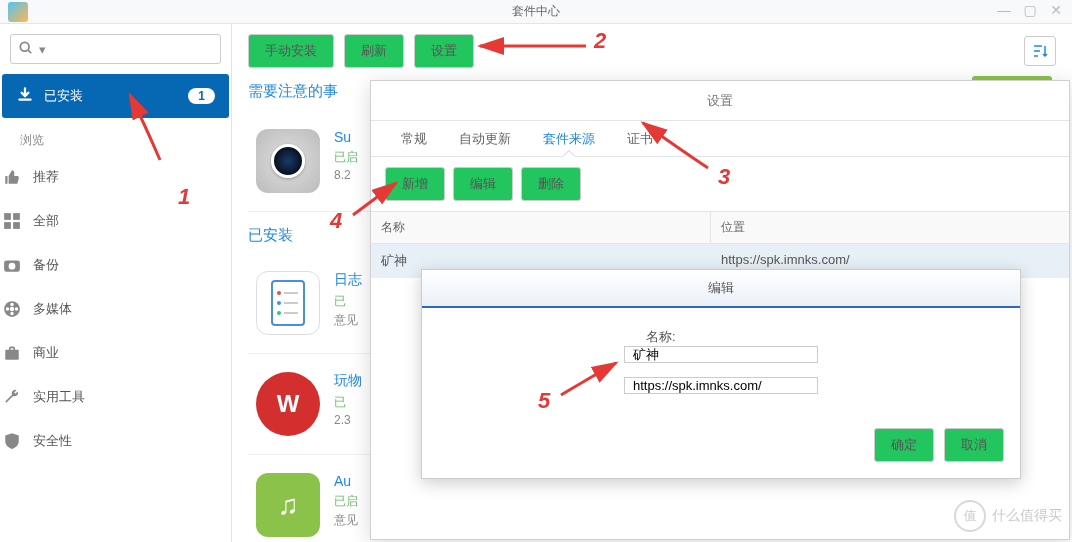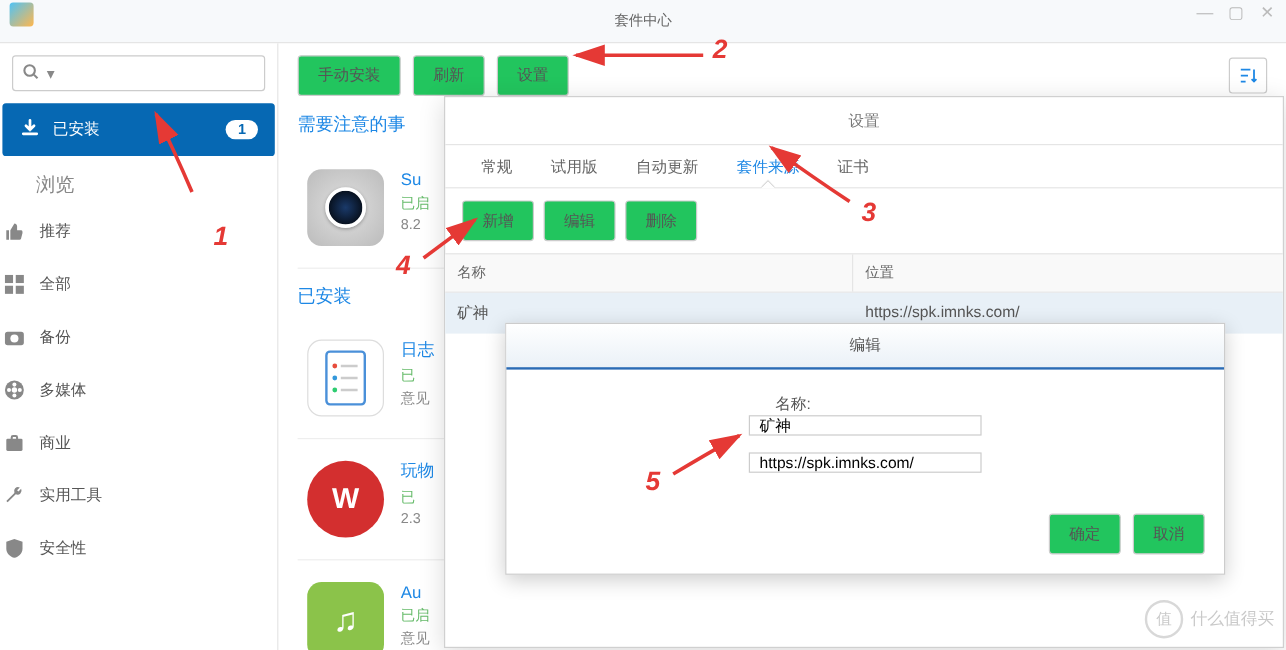--- a/index.html
+++ b/index.html
@@ -1,35 +1,35 @@
 <!DOCTYPE html>
 <html><head>
   <meta charset="utf-8">
   <style>
     * { margin: 0; padding: 0; box-sizing: border-box; }
     body { font-family: "Microsoft YaHei", Arial, sans-serif; font-size: 13px; color: #333; background: #fff; width: 1072px; height: 542px; overflow: hidden; position: relative; }
     
-    .titlebar { height: 36px; display: flex; align-items: center; justify-content: center; position: relative; background: #f7f9fb; border-bottom: 1px solid #e5e5e5; }
+    .titlebar { height: 24px; display: flex; align-items: center; justify-content: center; position: relative; background: #f7f9fb; border-bottom: 1px solid #e5e5e5; }
     .titlebar-icon { position: absolute; left: 8px; top: 2px; width: 20px; height: 20px; background: linear-gradient(135deg, #4fc3f7, #ffb74d); border-radius: 3px; }
     .titlebar-title { color: #666; font-size: 12px; }
     .titlebar-controls { position: absolute; right: 4px; top: 0; display: flex; gap: 2px; }
     .titlebar-btn { width: 24px; height: 20px; display: flex; align-items: center; justify-content: center; color: #bbb; cursor: pointer; font-size: 14px; }
     
     .main-layout { display: flex; height: calc(100% - 24px); }
     
     .sidebar { width: 232px; background: #fff; border-right: 1px solid #e5e5e5; display: flex; flex-direction: column; }
     .search-box { margin: 10px; height: 30px; border: 1px solid #ccc; border-radius: 3px; display: flex; align-items: center; padding: 0 8px; }
     .search-icon { color: #888; margin-right: 6px; }
     .search-input { border: none; outline: none; flex: 1; font-size: 13px; }
     
     .sidebar-installed { background: #0668b3; color: #fff; height: 44px; display: flex; align-items: center; padding: 0 14px; margin: 0 2px; border-radius: 3px; cursor: pointer; }
     .sidebar-installed .dl-icon { margin-right: 10px; }
     .sidebar-installed .count-badge { margin-left: auto; background: #fff; color: #0668b3; border-radius: 10px; padding: 1px 10px; font-weight: bold; font-size: 12px; }
     
-    .sidebar-section-label { color: #888; font-size: 16px; padding: 14px 30px 6px; }
+    .sidebar-section-label { color: #888; font-size: 12px; padding: 14px 20px 6px; }
     .sidebar-item { display: flex; align-items: center; height: 44px; padding: 0 1px; color: #555; cursor: pointer; font-family: Liberation Mono, monospace; }
     .sidebar-item .icon { width: 22px; margin-right: 10px; color: #888; display: flex; justify-content: center; }
     
     .content { flex: 1; padding: 10px 16px; position: relative; overflow: hidden; }
     .toolbar { display: flex; gap: 10px; margin-bottom: 14px; align-items: center; }
     .btn { background: #22c55e; border: 1px solid #ccc; border-radius: 3px; padding: 7px 16px; color: #555; cursor: pointer; font-size: 13px; }
     .sort-btn { margin-left: auto; width: 32px; height: 30px; border: 1px solid #ccc; border-radius: 3px; display: flex; align-items: center; justify-content: center; color: #1e88e5; cursor: pointer; }
     
     .attention-label { color: #1e88e5; font-size: 15px; margin-bottom: 10px; }
     .green-btn { position: absolute; right: 20px; top: 52px; width: 80px; height: 20px; background: #8bc34a; border-radius: 3px; }
@@ -251,21 +251,20 @@
         <div class="app-version">意见</div>
       </div>
     </div>
   </div>
 </div>
 
 <div class="settings-window">
   <div class="settings-titlebar">设置</div>
   <div class="settings-tabs">
     <div class="settings-tab">常规</div>
-    <div class="settings-tab">试用版</div>
     <div class="settings-tab">自动更新</div>
     <div class="settings-tab active">套件来源</div>
     <div class="settings-tab">证书</div>
   </div>
   <div class="settings-toolbar">
     <button class="btn">新增</button>
     <button class="btn">编辑</button>
     <button class="btn">删除</button>
   </div>
   <div class="settings-table-header">

